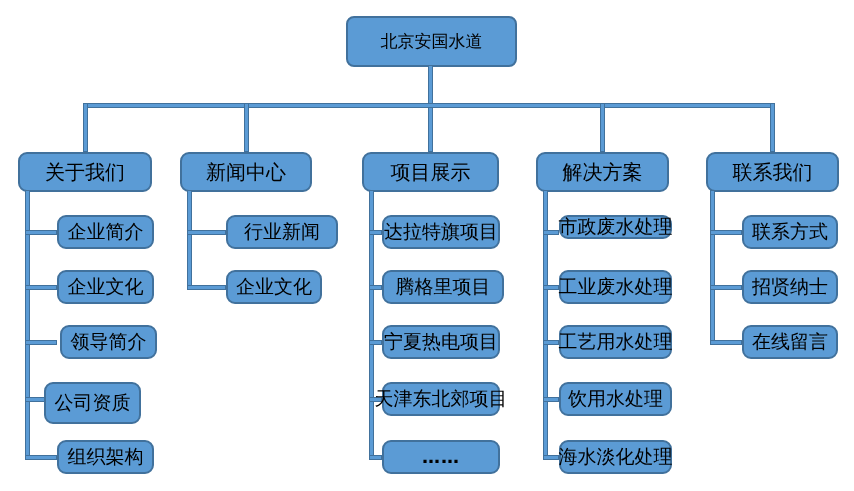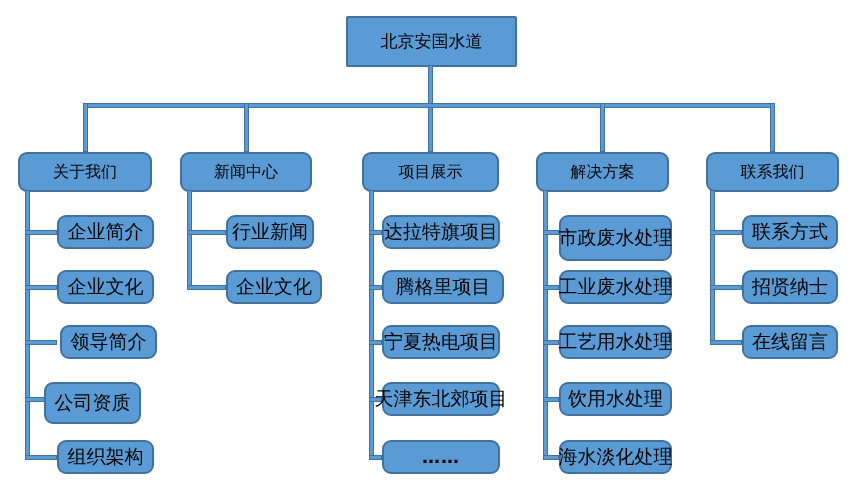--- a/index.html
+++ b/index.html
@@ -9,22 +9,22 @@
     position:absolute;
     background:var(--fill,#5B9BD5);
     border:2px solid var(--stroke,#41719C);
     border-radius:9px;
     box-sizing:border-box;
     display:flex;align-items:center;justify-content:center;
     color:var(--text,#000);
     text-align:center;
     white-space:nowrap;
   }
-  .root{font-size:17px;border-radius:2px;}
-  .branch{font-size:16px;}
+  .root{font-size:17px;border-radius:8px;}
+  .branch{font-size:20px;}
   .leaf{font-size:19px;}
   .dots{font-weight:bold;font-size:18px;letter-spacing:1px;line-height:10px;}
   .line{
     position:absolute;
     background:var(--fill,#5B9BD5);
     border:1px solid var(--stroke,#41719C);
     box-sizing:border-box;
   }
 </style>
 </head>
@@ -46,39 +46,39 @@
     <div class="box leaf" style="left: 57px; top: 270px; width: 97px; height: 34px;">企业文化</div>
     <div class="line" style="left: 25px; top: 340px; width: 32px; height: 5px;"></div>
     <div class="box leaf" style="left: 60px; top: 325px; width: 97px; height: 34px;">领导简介</div>
     <div class="line" style="left: 25px; top: 397px; width: 32px; height: 5px;"></div>
     <div class="box leaf" style="left: 44px; top: 382px; width: 97px; height: 42px;">公司资质</div>
     <div class="line" style="left: 25px; top: 455px; width: 32px; height: 5px;"></div>
     <div class="box leaf" style="left: 57px; top: 440px; width: 97px; height: 34px;">组织架构</div>
     <div class="box branch" style="left: 180px; top: 152px; width: 132px; height: 40px;">新闻中心</div>
     <div class="line" style="left: 187px; top: 190px; width: 5px; height: 100px;"></div>
     <div class="line" style="left: 187px; top: 230px; width: 39px; height: 5px;"></div>
-    <div class="box leaf" style="left: 226px; top: 215px; width: 88px; height: 34px;">行业新闻</div>
+    <div class="box leaf" style="left: 226px; top: 215px; width: 112px; height: 34px;">行业新闻</div>
     <div class="line" style="left: 187px; top: 285px; width: 39px; height: 5px;"></div>
     <div class="box leaf" style="left: 226px; top: 270px; width: 96px; height: 34px;">企业文化</div>
     <div class="box branch" style="left: 362px; top: 152px; width: 137px; height: 40px;">项目展示</div>
     <div class="line" style="left: 369px; top: 190px; width: 5px; height: 270px;"></div>
     <div class="line" style="left: 369px; top: 230px; width: 13px; height: 5px;"></div>
     <div class="box leaf" style="left: 382px; top: 215px; width: 118px; height: 34px;">达拉特旗项目</div>
     <div class="line" style="left: 369px; top: 285px; width: 13px; height: 5px;"></div>
     <div class="box leaf" style="left: 382px; top: 270px; width: 122px; height: 34px;">腾格里项目</div>
     <div class="line" style="left: 369px; top: 340px; width: 13px; height: 5px;"></div>
     <div class="box leaf" style="left: 382px; top: 325px; width: 118px; height: 34px;">宁夏热电项目</div>
     <div class="line" style="left: 369px; top: 397px; width: 13px; height: 5px;"></div>
     <div class="box leaf" style="left: 382px; top: 382px; width: 118px; height: 34px;">天津东北郊项目</div>
     <div class="line" style="left: 369px; top: 455px; width: 13px; height: 5px;"></div>
     <div class="box leaf dots" style="left: 382px; top: 440px; width: 118px; height: 34px;">……</div>
     <div class="box branch" style="left: 536px; top: 152px; width: 133px; height: 40px;">解决方案</div>
     <div class="line" style="left: 543px; top: 190px; width: 5px; height: 270px;"></div>
     <div class="line" style="left: 543px; top: 230px; width: 16px; height: 5px;"></div>
-    <div class="box leaf" style="left: 559px; top: 215px; width: 113px; height: 46px;">市政废水处理</div>
+    <div class="box leaf" style="left: 559px; top: 215px; width: 113px; height: 24px;">市政废水处理</div>
     <div class="line" style="left: 543px; top: 285px; width: 16px; height: 5px;"></div>
     <div class="box leaf" style="left: 559px; top: 270px; width: 113px; height: 34px;">工业废水处理</div>
     <div class="line" style="left: 543px; top: 340px; width: 16px; height: 5px;"></div>
     <div class="box leaf" style="left: 559px; top: 325px; width: 113px; height: 34px;">工艺用水处理</div>
     <div class="line" style="left: 543px; top: 397px; width: 16px; height: 5px;"></div>
     <div class="box leaf" style="left: 559px; top: 382px; width: 113px; height: 34px;">饮用水处理</div>
     <div class="line" style="left: 543px; top: 455px; width: 16px; height: 5px;"></div>
     <div class="box leaf" style="left: 559px; top: 440px; width: 113px; height: 34px;">海水淡化处理</div>
     <div class="box branch" style="left: 706px; top: 152px; width: 133px; height: 40px;">联系我们</div>
     <div class="line" style="left: 710px; top: 190px; width: 5px; height: 155px;"></div>

